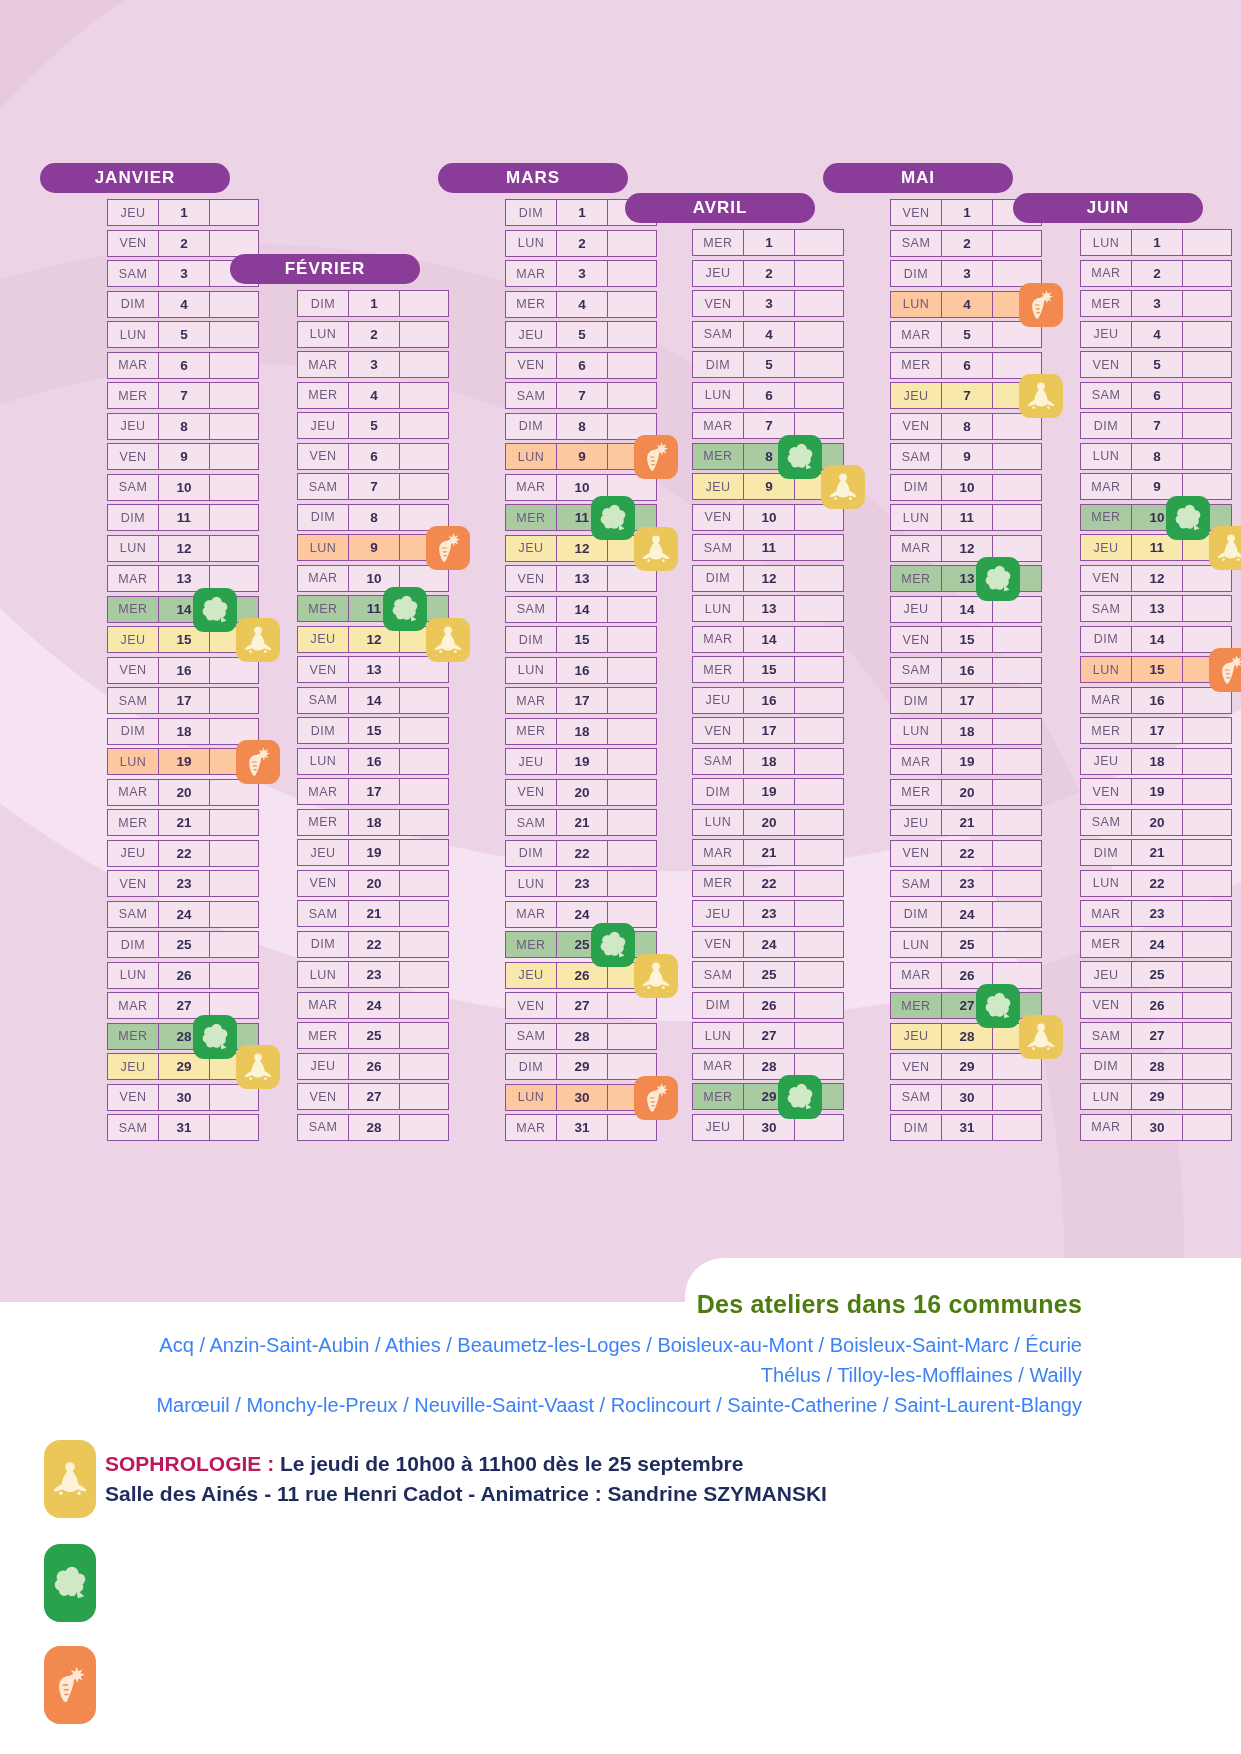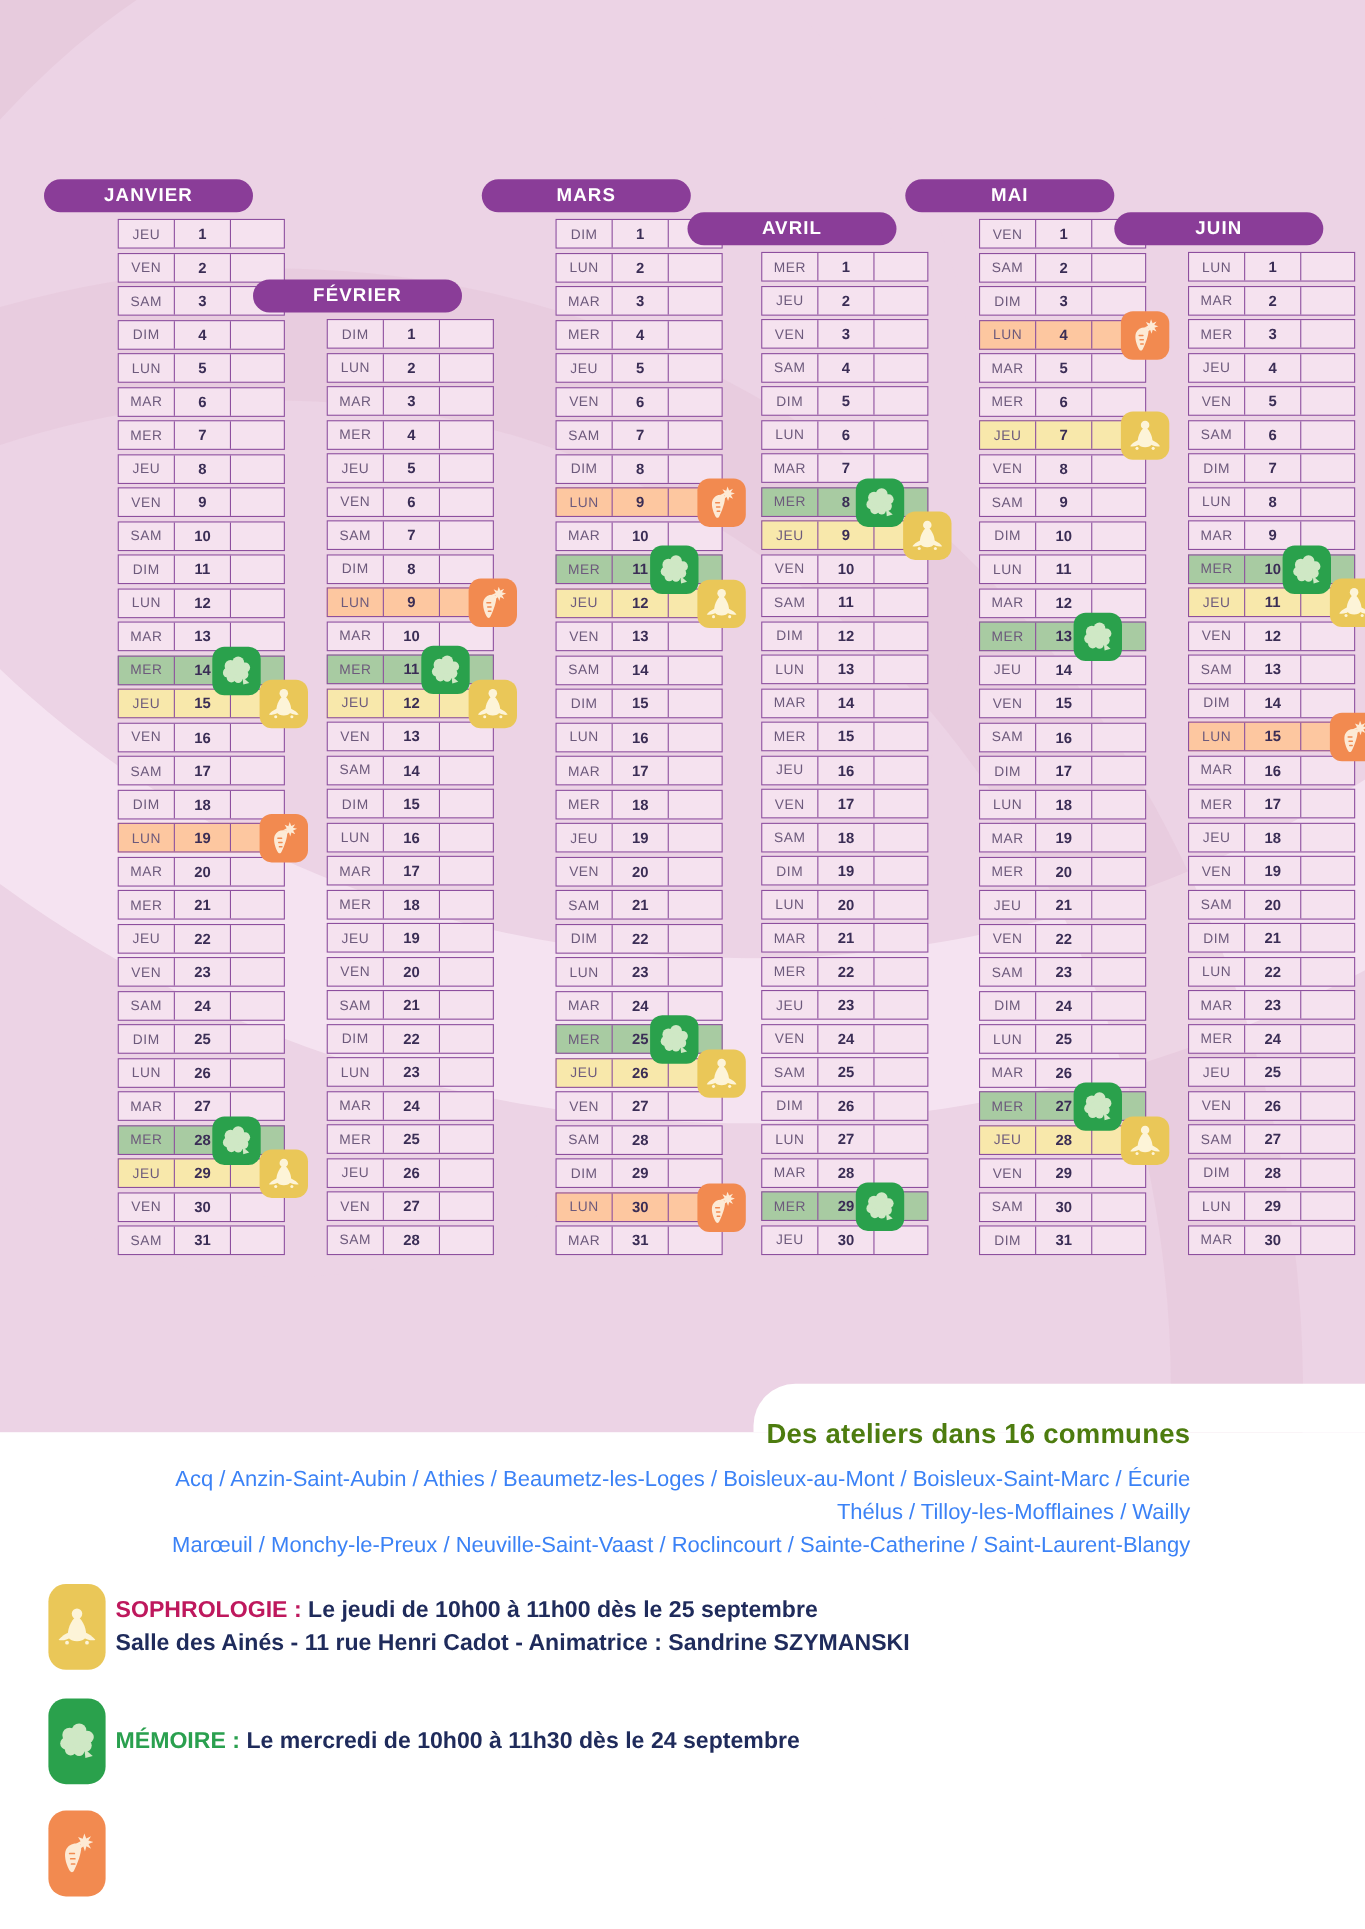--- a/index.html
+++ b/index.html
@@ -1369,21 +1369,20 @@
               <circle cx="12" cy="24" r="6"></circle>
               <circle cx="21" cy="23" r="8"></circle>
               <circle cx="30" cy="26" r="6"></circle>
               <circle cx="16" cy="30" r="5.5"></circle>
               <circle cx="24" cy="31" r="5"></circle>
               <path d="M29 29 L37 36 L30 38 Z"></path>
             </g>
           </svg>
         </div>
         <div class="ltext">
-          <div class="lline"><span class="llabel" style="color: rgb(42, 160, 79);">MÉMOIRE : </span><span>Le mercredi de 10h00 à 11h30 dès le 24 septembre</span></div>
         </div>
       </div>
       <div class="lrow" style="top: 1646px;">
         <div class="evicon licon" style="background: rgb(242, 138, 80);">
           <svg viewBox="0 0 44 44" width="34" height="34">
             <g fill="#fdead5">
               <path d="M29 3 l1.8 4.6 4.6 -2 -2.6 4 4.8 1.4 -4.6 2 2.4 4.4 -4.4 -2.2 -1.4 4.8 -1.6 -4.6 -4 2.6 1.8 -4.4 -4.8 -1 4.4 -2.2 -2.4 -4.2 4.4 1.8 Z"></path>
               <path d="M24.5 13 C19 11.5 13.5 14 11.5 18.5 C9.5 23 11 31 14.5 37.5 C15.8 40.2 18.2 40.6 19.2 38.2 C22.8 31 26.2 21.5 26 15.8 C26 14.2 25.5 13.3 24.5 13 Z"></path>
             </g>
             <g stroke="#f28a50" stroke-width="1.6" stroke-linecap="round">

